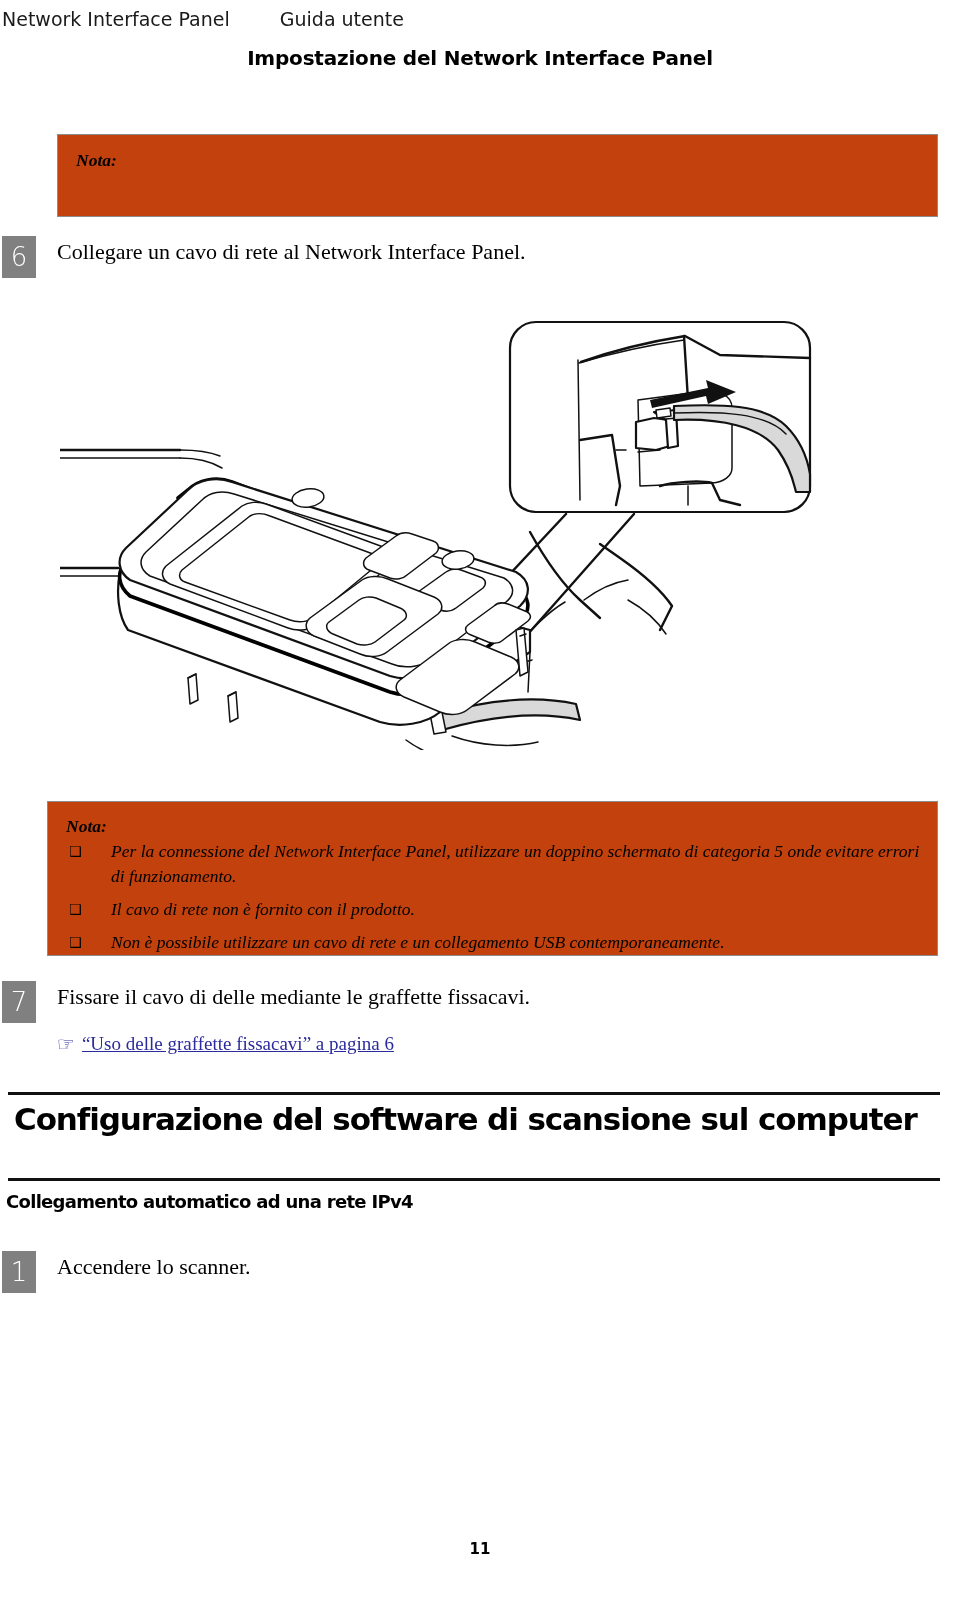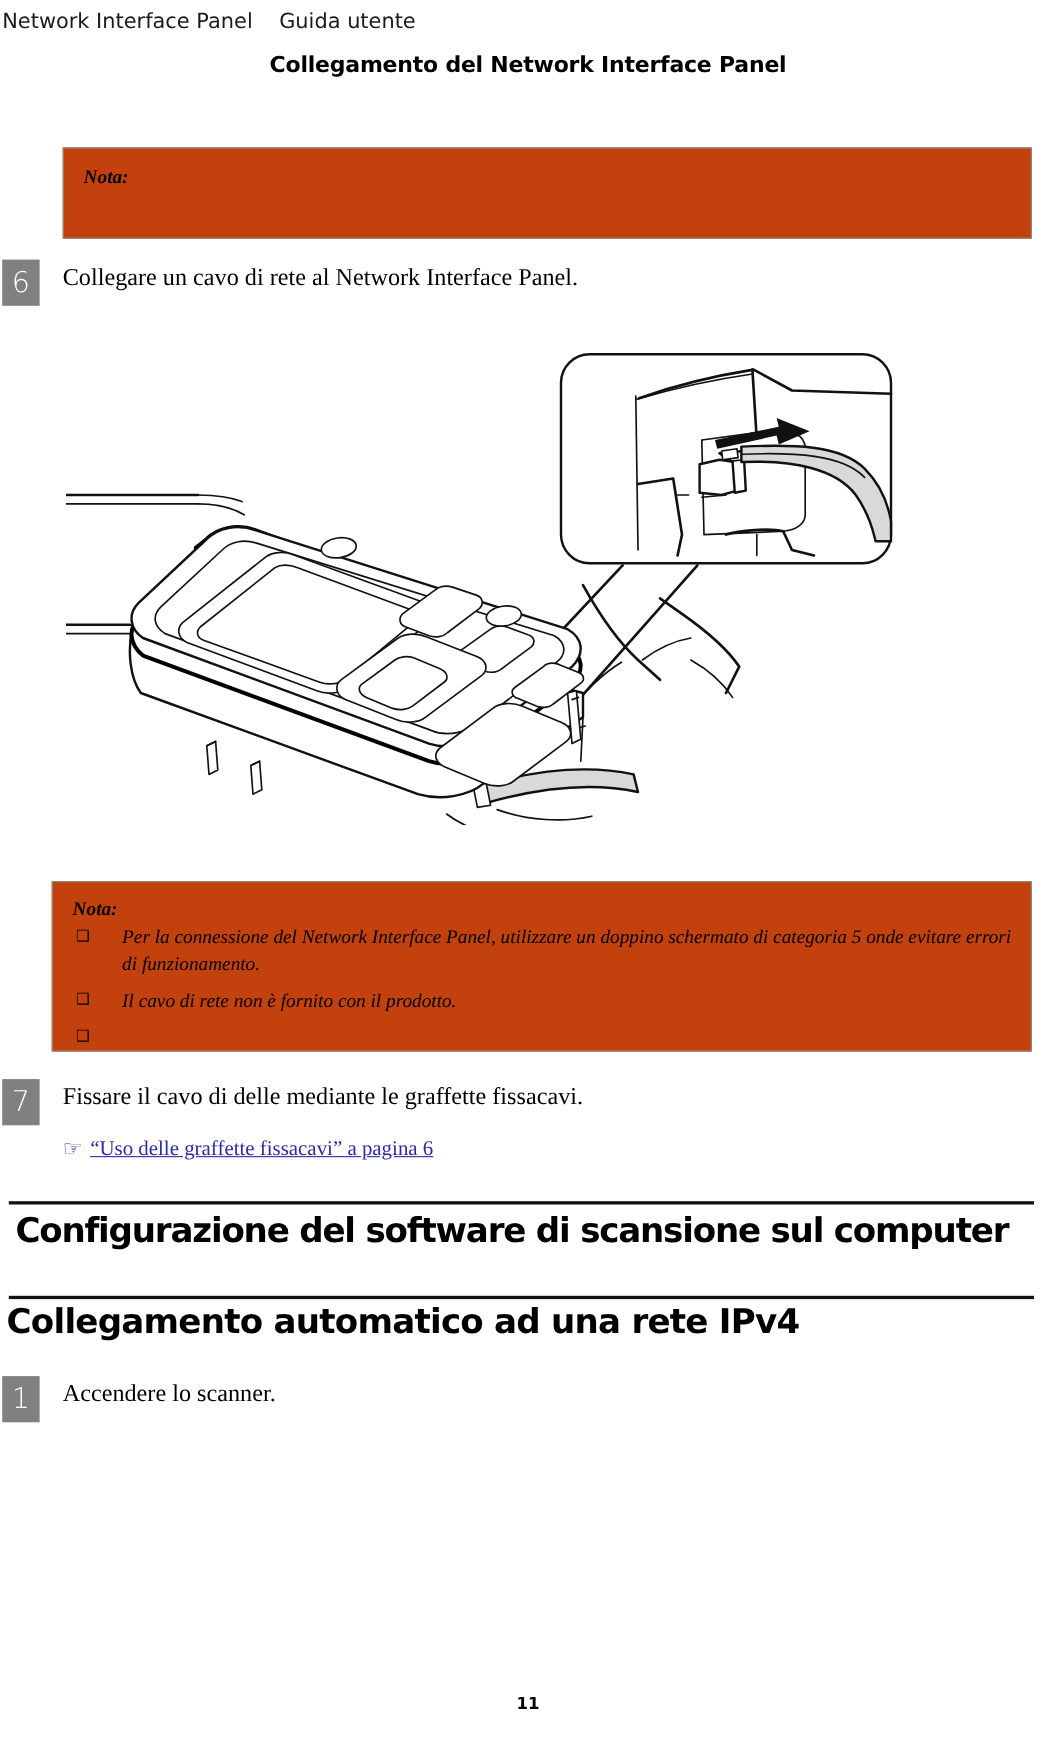--- a/index.html
+++ b/index.html
@@ -23,21 +23,21 @@
     top: 6px;
     width: 960px;
     height: 26px;
     font-family: "DejaVu Sans", sans-serif;
     font-size: 19px;
     line-height: 26px;
     color: #1a1a1a;
     white-space: nowrap;
   }
   .running-header .rh-doc { margin-left: 2px; text-align: center; }
-  .running-header .rh-guide { margin-left: 18px; }
+  .running-header .rh-guide { margin-left: 44px; }
 
   
   .section-title {
     position: absolute;
     left: 0;
     top: 46px;
     width: 960px;
     text-align: center;
     font-family: "DejaVu Sans", sans-serif;
     font-weight: bold;
@@ -187,21 +187,21 @@
     width: 932px;
     height: 3px;
     background: #111;
   }
   .h2 {
     position: absolute;
     left: 6px;
     top: 1184px;
     font-family: "DejaVu Sans", sans-serif;
     font-weight: bold;
-    font-size: 31px;
+    font-size: 18px;
     line-height: 36px;
     letter-spacing: -0.7px;
     color: #000;
     white-space: nowrap;
   }
 
   
   .page-number {
     position: absolute;
     left: 0;
@@ -225,21 +225,21 @@
   .figure svg { display: block; }
 </style>
 </head>
 <body>
 
 <div class="running-header">
   <span class="rh-doc">Network Interface Panel</span>
   <span class="rh-guide">Guida utente</span>
 </div>
 
-<div class="section-title">Collegamento del Network Interface Panel</div>
+<div class="section-title">Impostazione del Network Interface Panel</div>
 
 <div class="note-box note-box-1">
   <div class="note-label">Nota:</div>
 </div>
 
 <div class="step step-6">
   <div class="step-badge">6</div>
   <div class="step-text">Collegare un cavo di rete al Network Interface Panel.</div>
 </div>
 
@@ -379,20 +379,21 @@
     <li>
       <span class="note-bullet">❑</span>
       <span>Per la connessione del Network Interface Panel, utilizzare un doppino schermato di categoria 5 onde evitare errori di funzionamento.</span>
     </li>
     <li>
       <span class="note-bullet">❑</span>
       <span>Il cavo di rete non è fornito con il prodotto.</span>
     </li>
     <li>
       <span class="note-bullet">❑</span>
+      <span>Non è possibile utilizzare un cavo di rete e un collegamento USB contemporaneamente.</span>
     </li>
   </ul>
 </div>
 
 <div class="step step-7">
   <div class="step-badge">7</div>
   <div class="step-text">Fissare il cavo di delle mediante le graffette fissacavi.</div>
 </div>
 
 <a class="xref" href="#">

